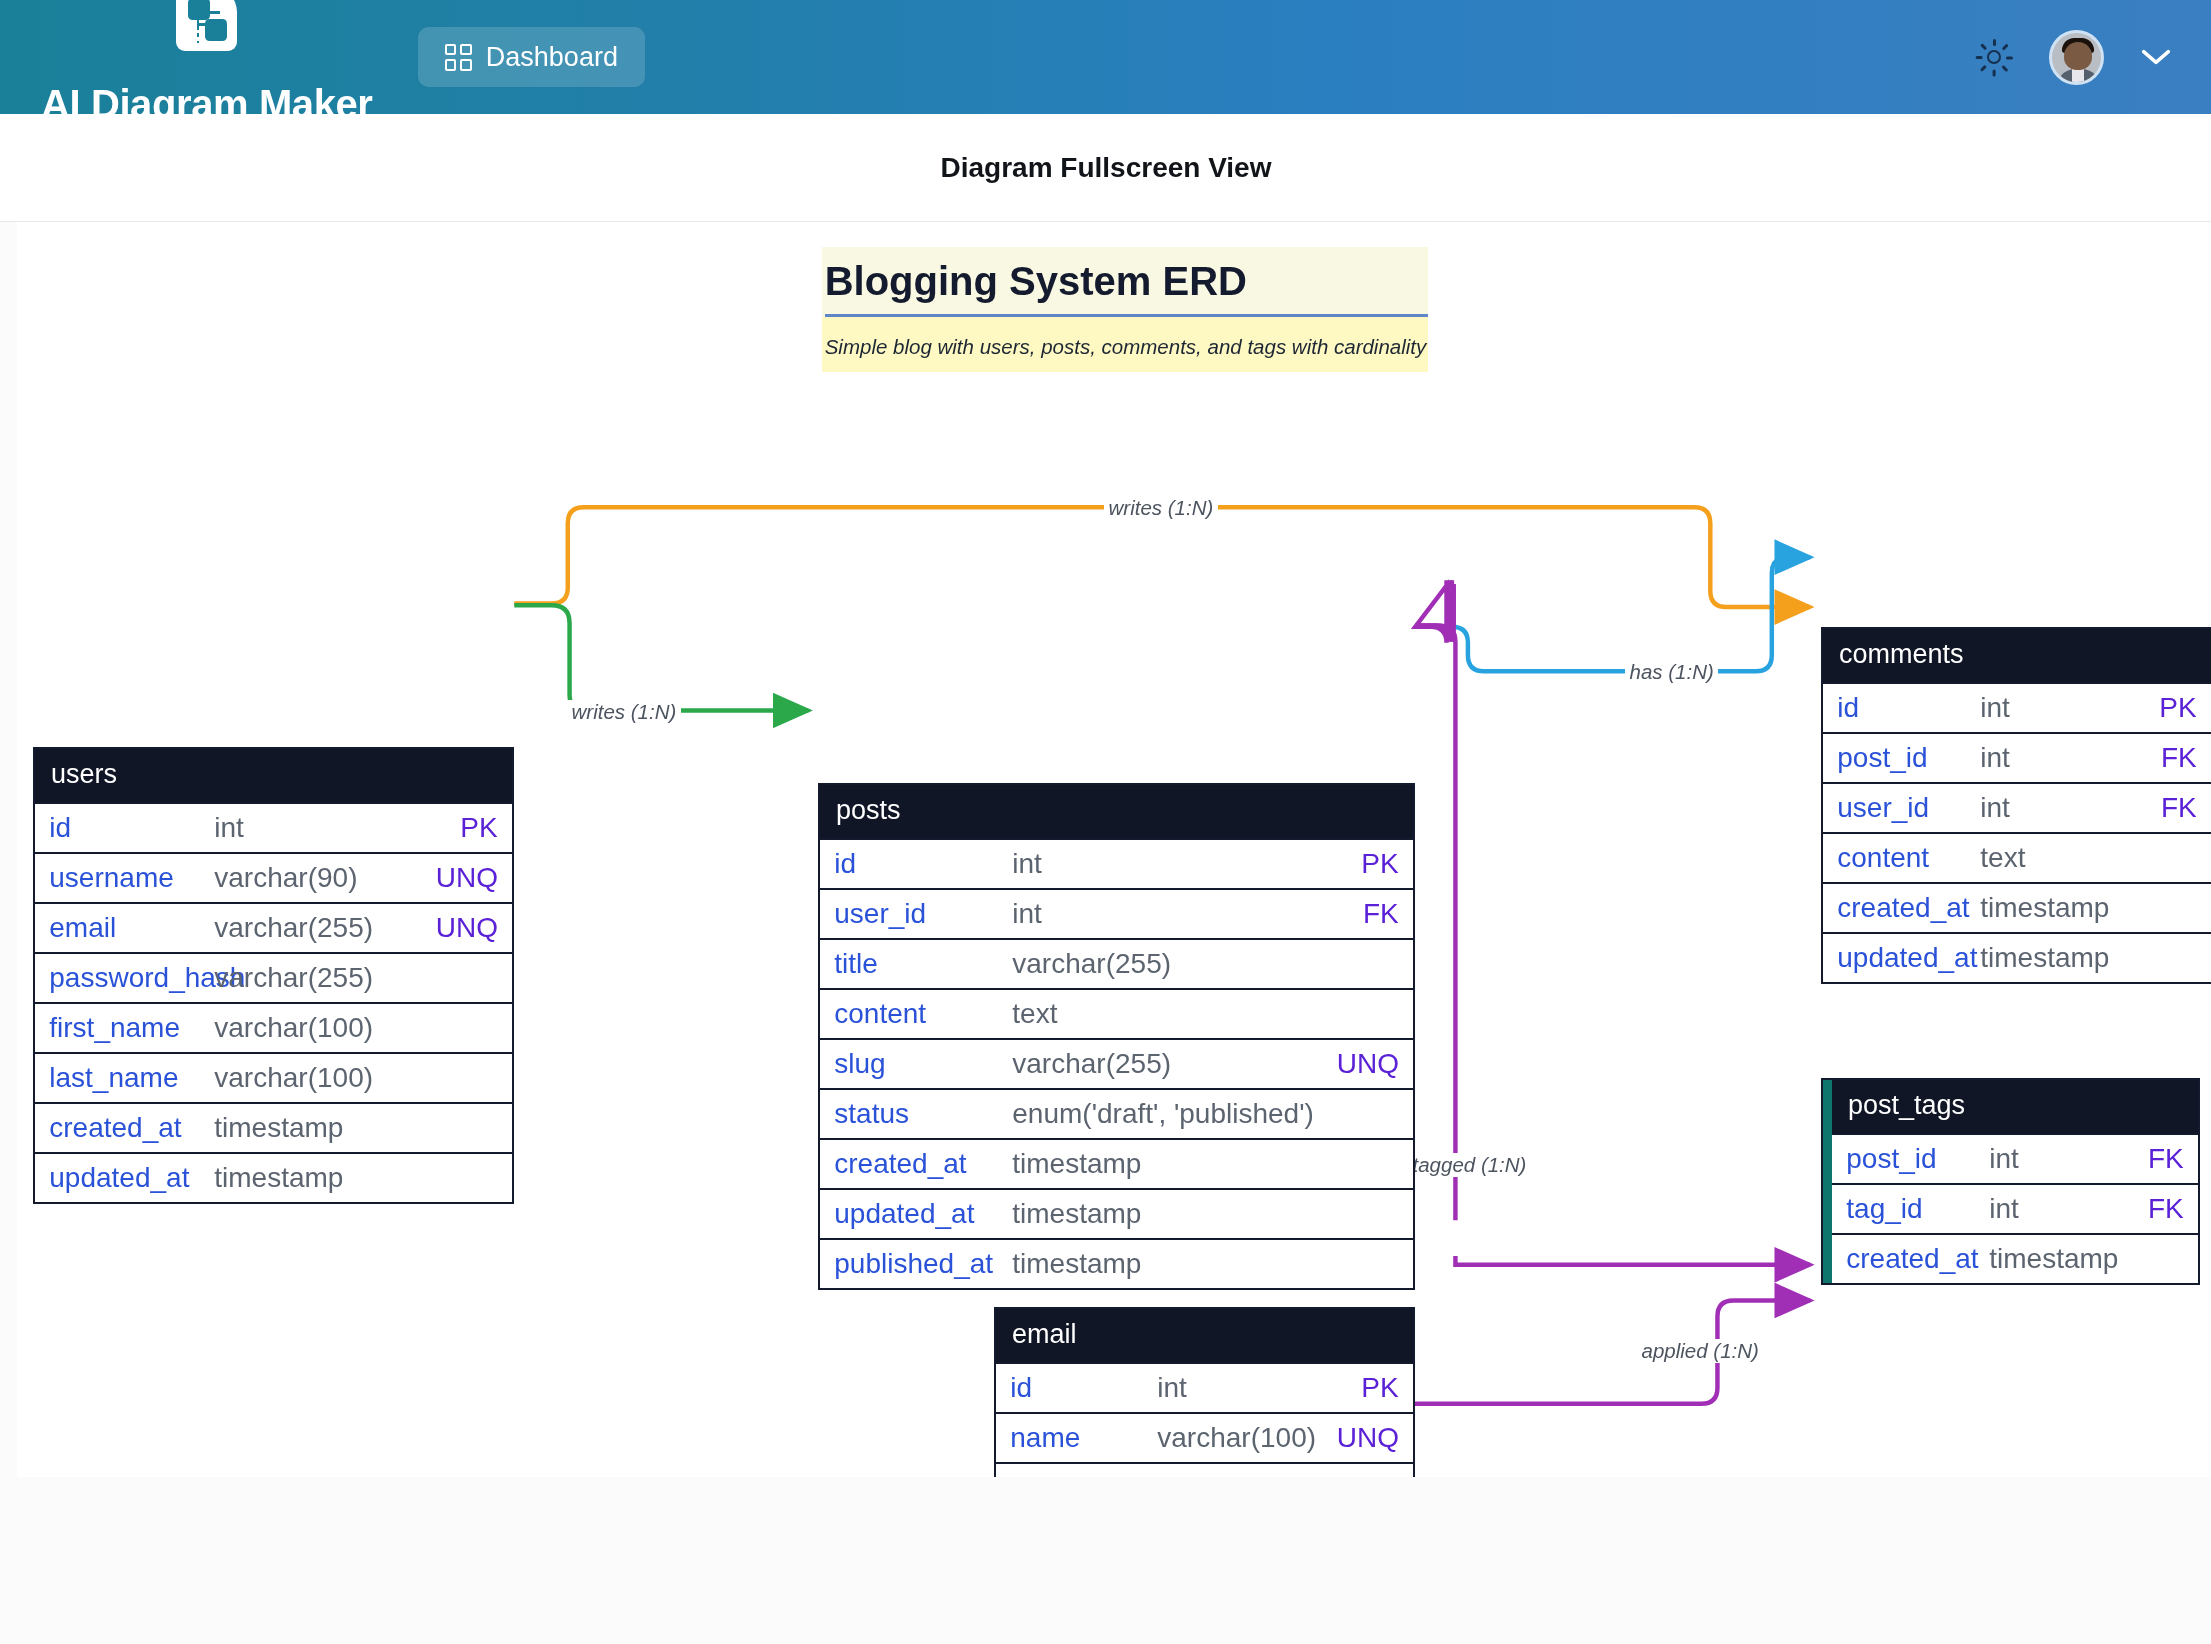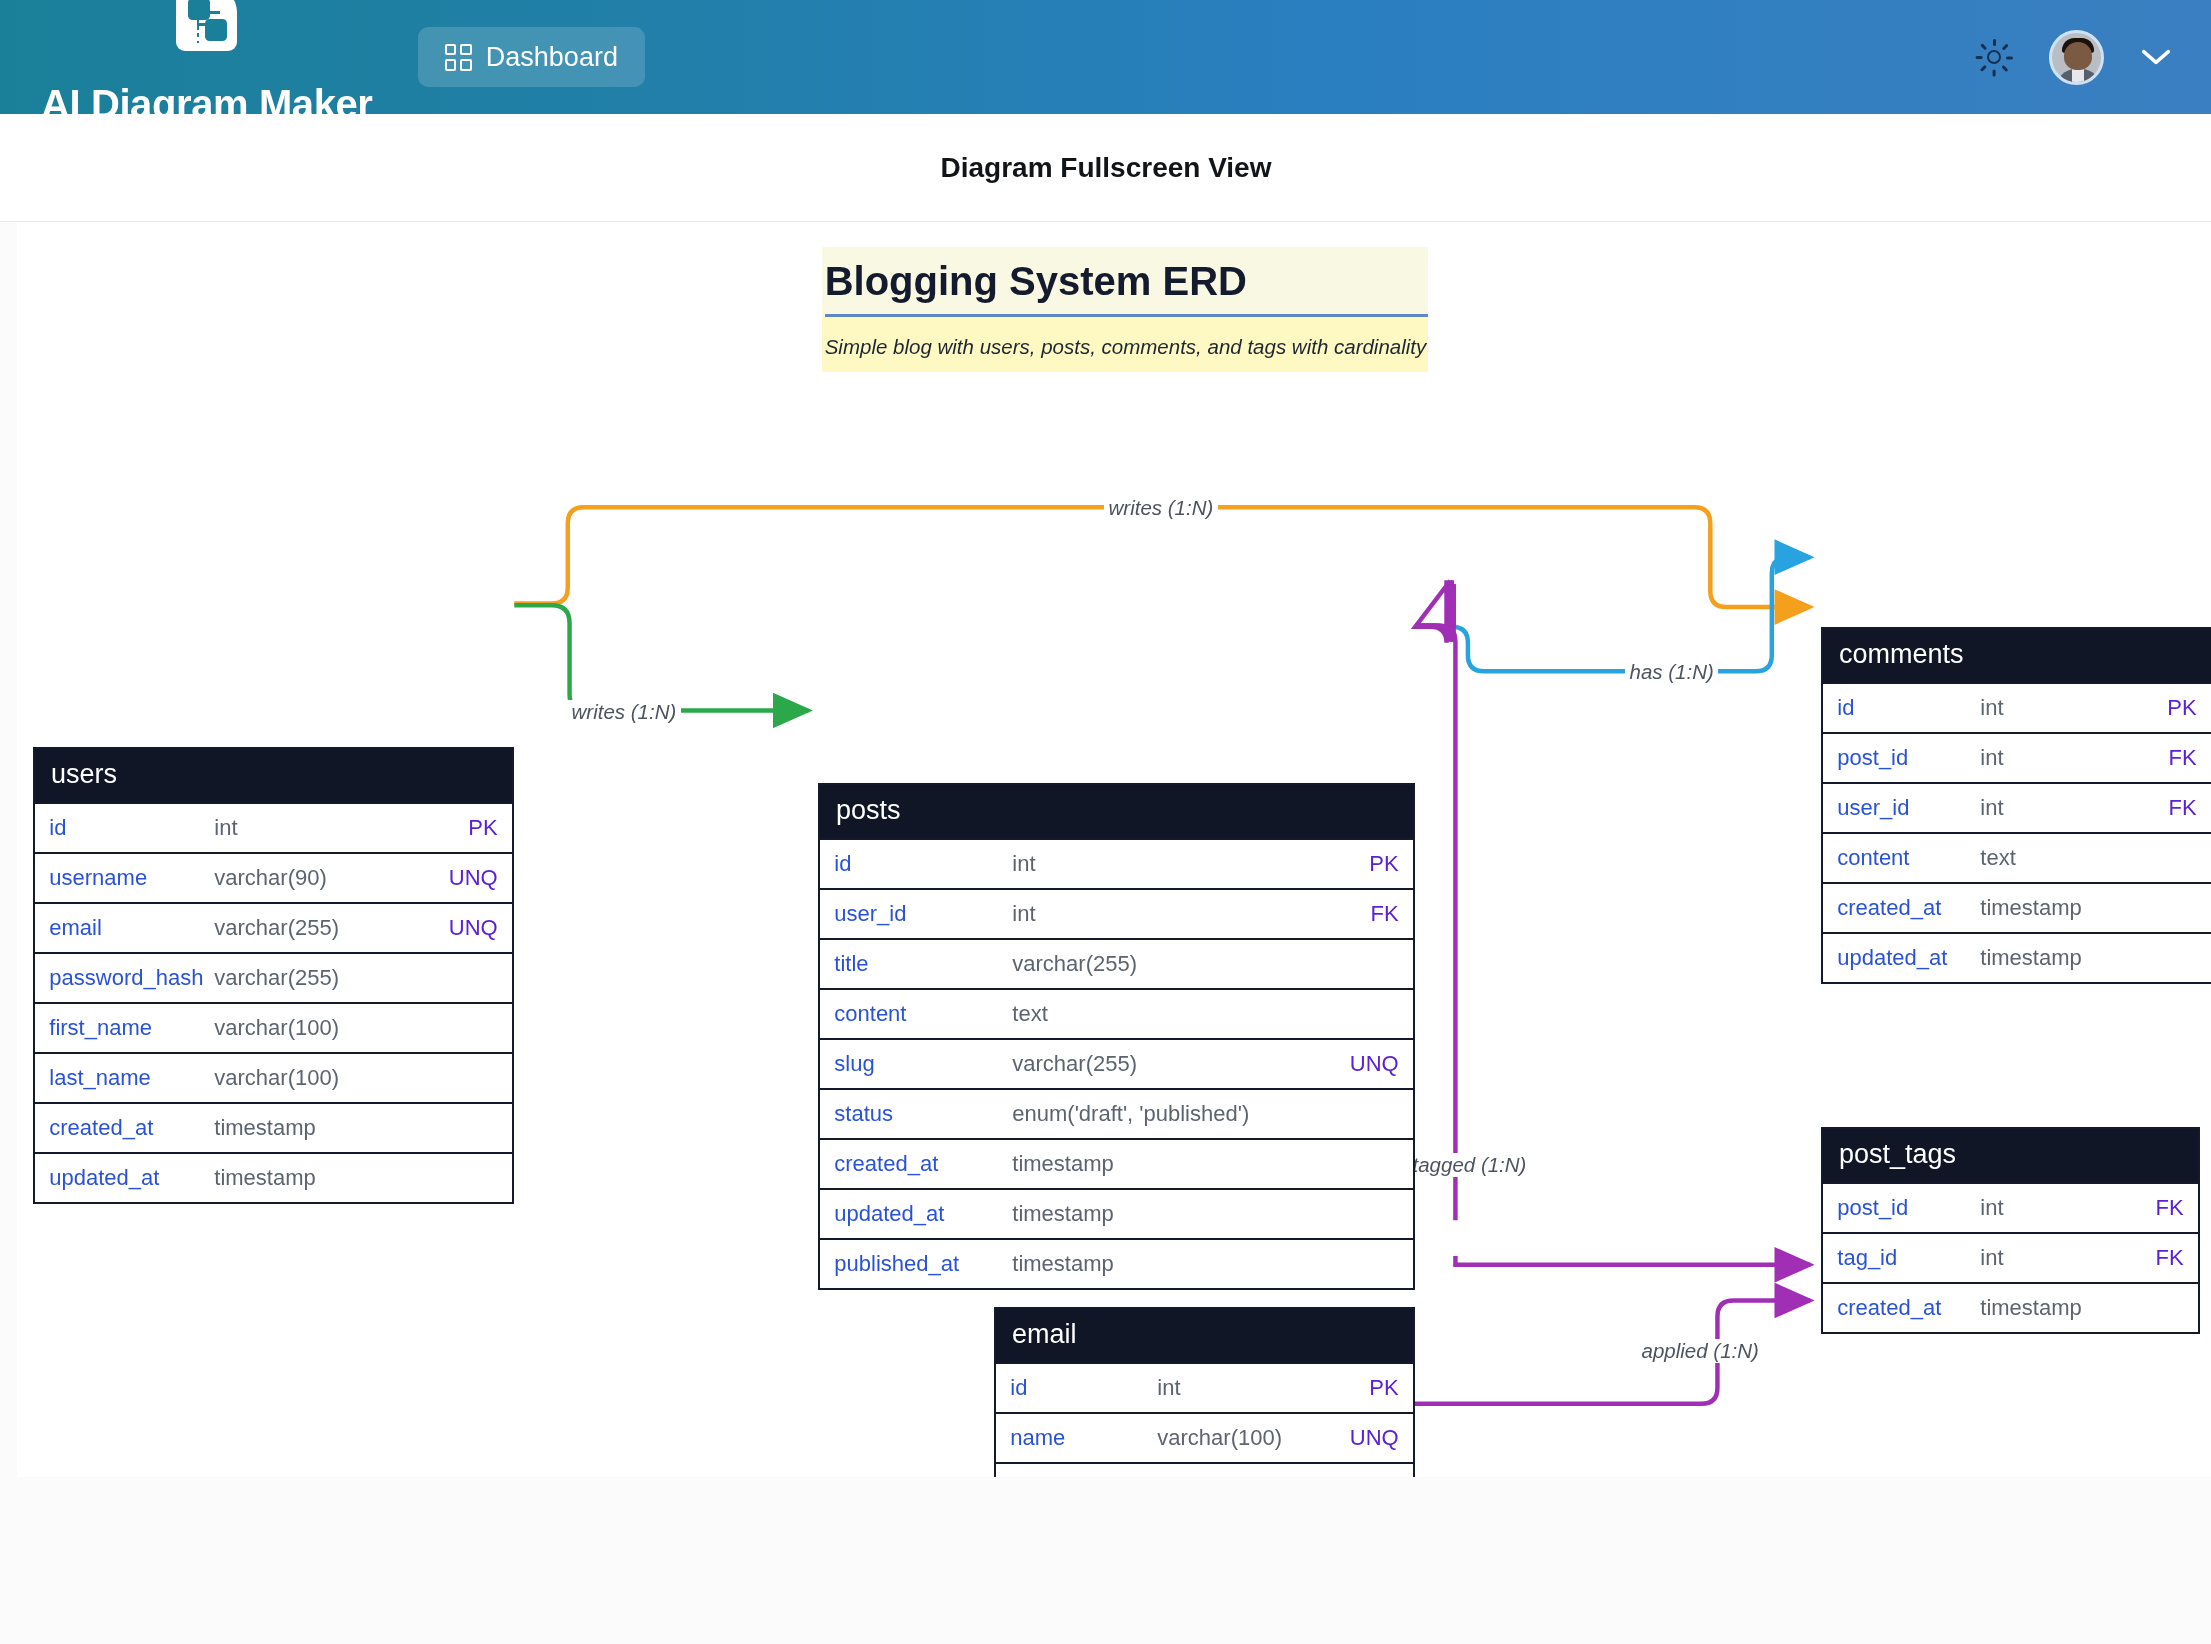--- a/index.html
+++ b/index.html
@@ -96,21 +96,21 @@
   }
   .tbl-head {
     background:#111627; color:#fff;
     font-size:27px; padding:9.8px 16px 12.5px 16px;
     font-family:"Liberation Sans", sans-serif;
   }
   .row {
     display:flex; align-items:center;
     border-top:2.7px solid #141a2e;
     height:50px; padding:0 14.3px;
-    font-size:22px;
+    font-size:28px;
     background:#fff;
   }
   .row:first-of-type { border-top:none; }
   .c-name { color:#2a52d8; flex:none; }
   .c-type { color:#5c6470; flex:1; }
   .c-key  { color:#5b21d6; font-weight:500; text-align:right; flex:none; }
 
   
   .t-users .c-name { width:165px; }
   .t-users .c-key  { width:62px; }
@@ -120,21 +120,21 @@
   .t-comments .c-key  { width:53px; }
   .t-posttags .c-name { width:143px; }
   .t-posttags .c-key  { width:53px; }
   .t-tags .c-name { width:147px; }
   .t-tags .c-key  { width:62px; }
 
   
   .t-users    { left:16px;   top:525px;  width:481px; }
   .t-posts    { left:801px;  top:561px;  width:597px; }
   .t-comments { left:1804px; top:405px;  width:392px; }
-  .t-posttags { left:1804px; top:905px;  width:379px; }
+  .t-posttags { left:1804px; top:856px;  width:379px;padding-left:9px; }
   .t-tags     { left:977px; top:1085px; width:421px; }
 
   
   .edges { position:absolute; left:0; top:0; width:2212px; height:1255px; }
   .edge-label {
     position:absolute; font-size:20.5px; font-style:italic; color:#4c545f;
     background:#fff; padding:0 4.5px; white-space:nowrap;
   }
 
   .footer-strip {

